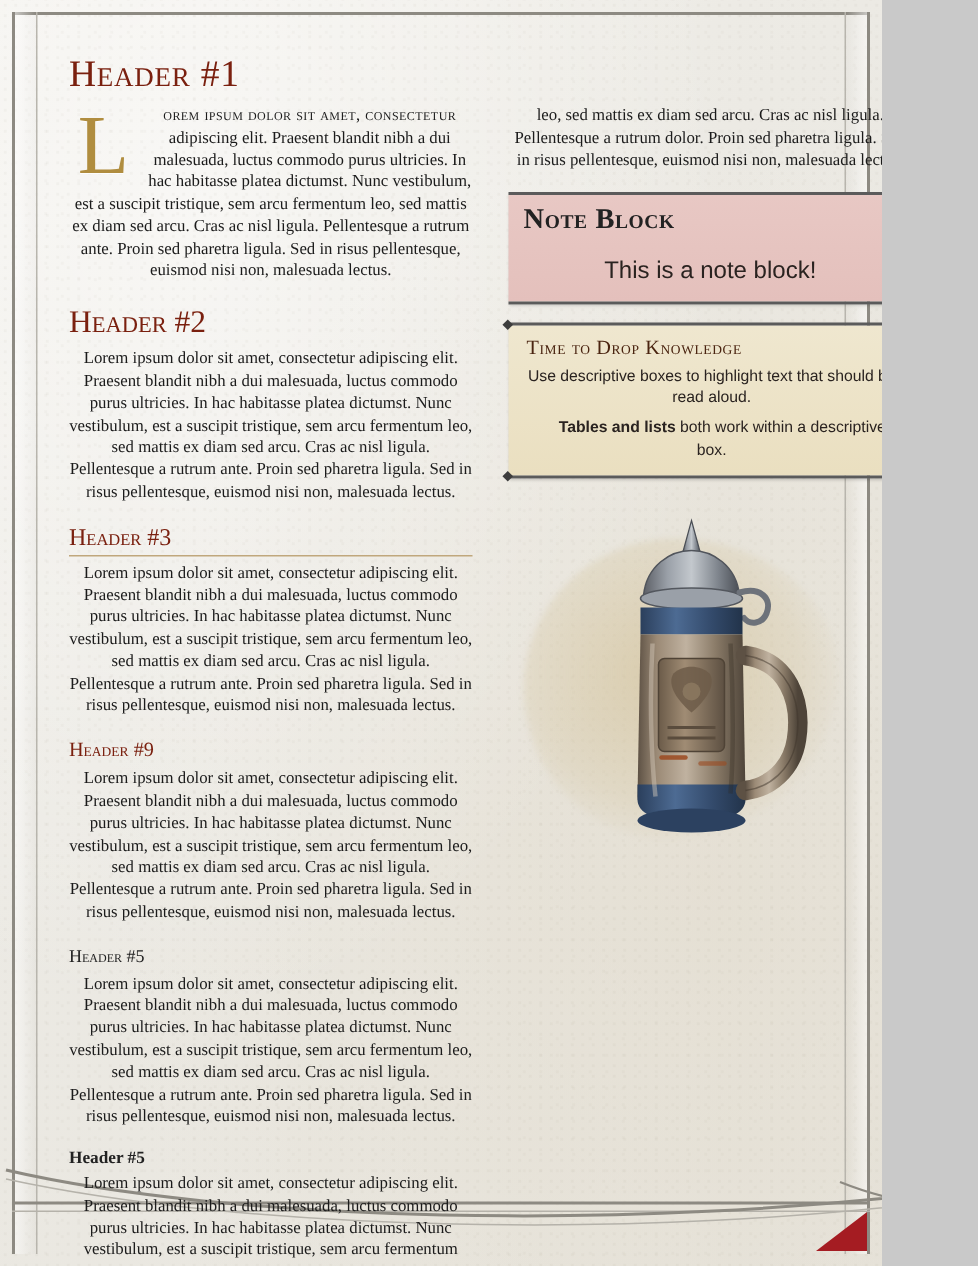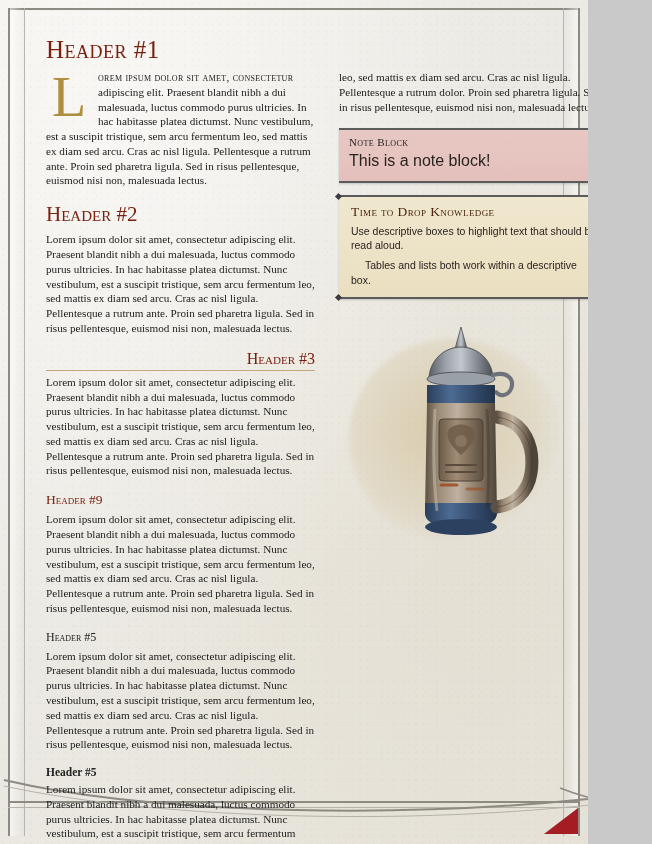--- a/index.html
+++ b/index.html
@@ -104,21 +104,21 @@
     align-items: flex-start;
   }
   .col {
     width: 269px;
   }
   p {
     font-size: 11.2px;
     line-height: 1.32;
     color: #1b1b1b;
     margin: 0 0 8px 0;
-    text-align: left;
+    text-align: center;
   }
   .dropcap-wrap {
     position: relative;
   }
   .dropcap {
     float: left;
     width: 46px;
     height: 52px;
     margin: 2px 6px 0 0;
     color: #b08d3f;
@@ -141,21 +141,20 @@
     margin: 14px 0 5px 0;
   }
   h3.hdr3 {
     font-variant: small-caps;
     color: #7a200f;
     font-size: 16px;
     font-weight: normal;
     margin: 14px 0 4px 0;
     border-bottom: 1px solid #c0a77c;
     padding-bottom: 2px;
-    text-align: right;
   }
   h4.hdr4 {
     font-variant: small-caps;
     color: #7a200f;
     font-size: 13.5px;
     font-weight: normal;
     margin: 14px 0 4px 0;
   }
   h5.hdr5 {
     font-variant: small-caps;
@@ -177,23 +176,23 @@
     background: linear-gradient(180deg, #e8c8c4 0%, #e4c0bc 100%);
     border-top: 2px solid #5b5b5b;
     border-bottom: 2px solid #5b5b5b;
     padding: 6px 10px 9px 10px;
     position: relative;
     box-shadow: 0 1px 2px rgba(0,0,0,0.18);
   }
   .note-title {
     font-variant: small-caps;
     color: #222;
-    font-size: 11px;
-    margin: 0 0 3px 0;
-    font-weight: normal;
+    font-size: 19px;
+    margin: 0 0 13px 0;
+    font-weight: bold;
     letter-spacing: 0.4px;
   }
   .note-body {
     font-family: "Liberation Sans", sans-serif;
     font-size: 16px;
     color: #2a2320;
     line-height: 1.3;
     margin: 0;
   }
 
@@ -228,21 +227,21 @@
     letter-spacing: 0.4px;
   }
   .desc-body {
     font-family: "Liberation Sans", sans-serif;
     font-size: 10.5px;
     color: #2a2320;
     line-height: 1.35;
     margin: 0 0 6px 0;
   }
   .desc-body.indent { text-indent: 14px; margin-bottom: 0; }
-  .desc-body b { font-weight: normal; }
+  .desc-body b { font-weight: bold; }
 
   
   .illus {
     position: relative;
     margin: 26px auto 0 auto;
     width: 230px;
     height: 235px;
   }
   .stain {
     position: absolute;

